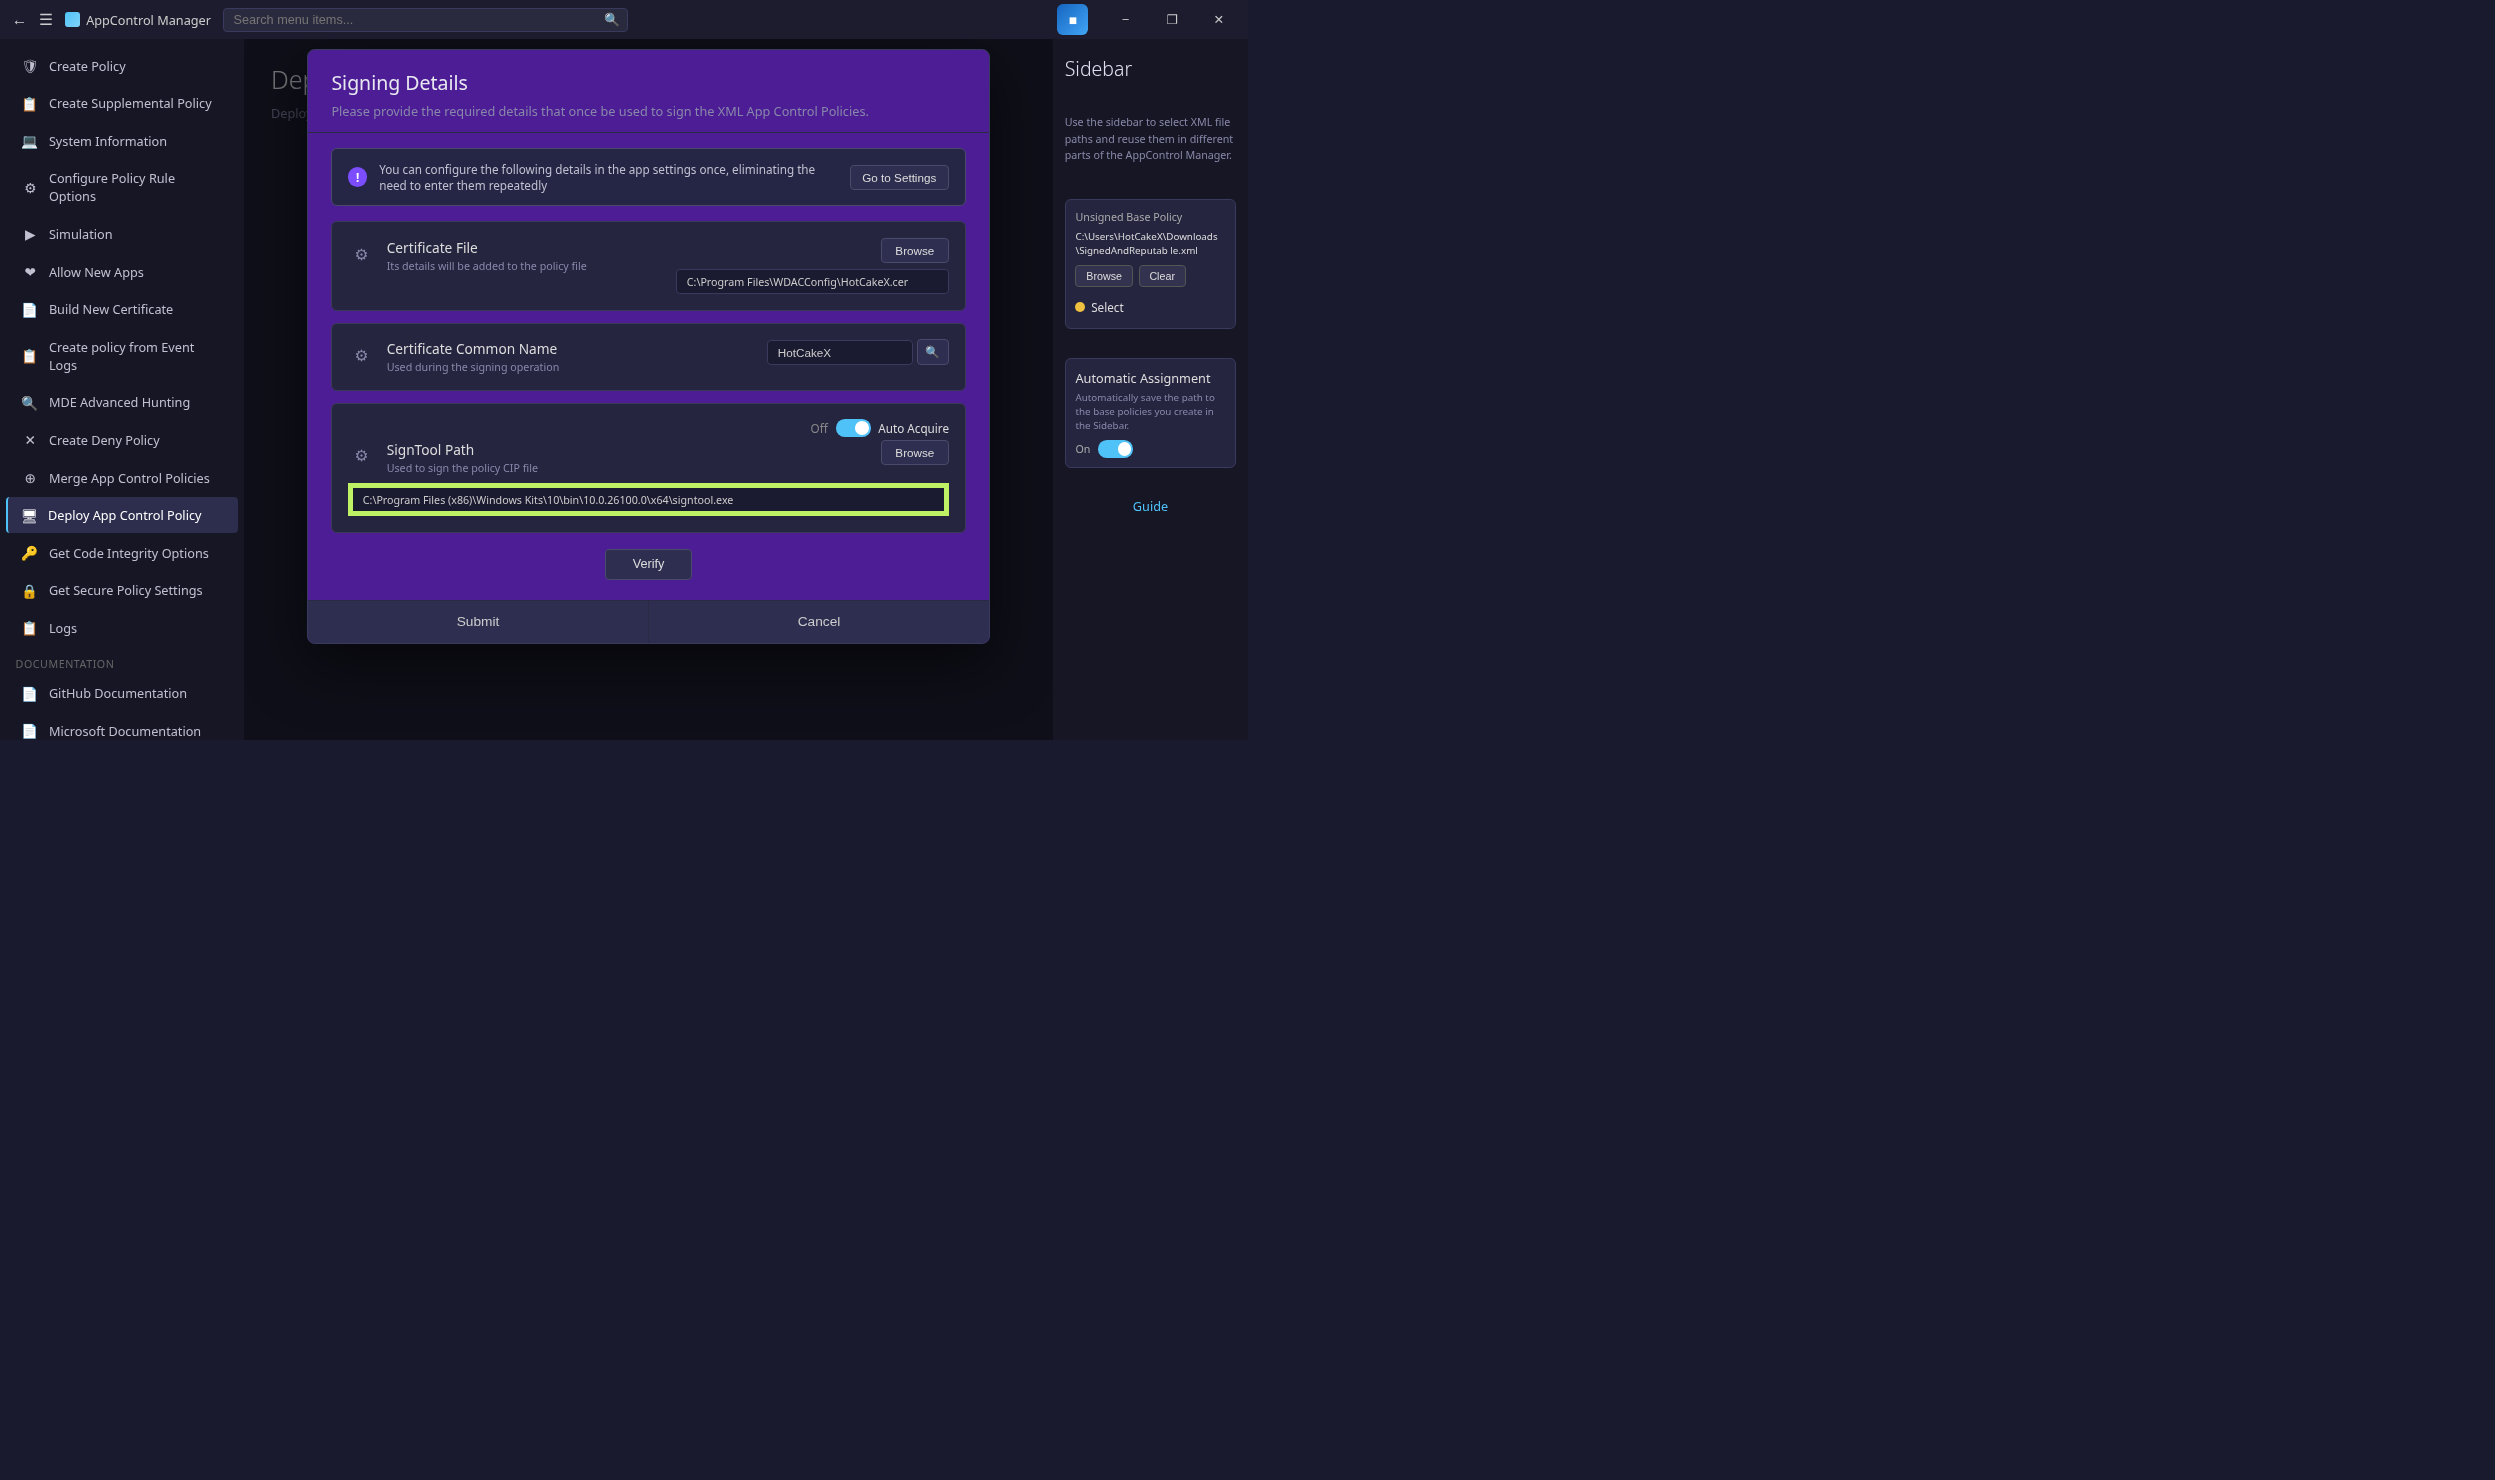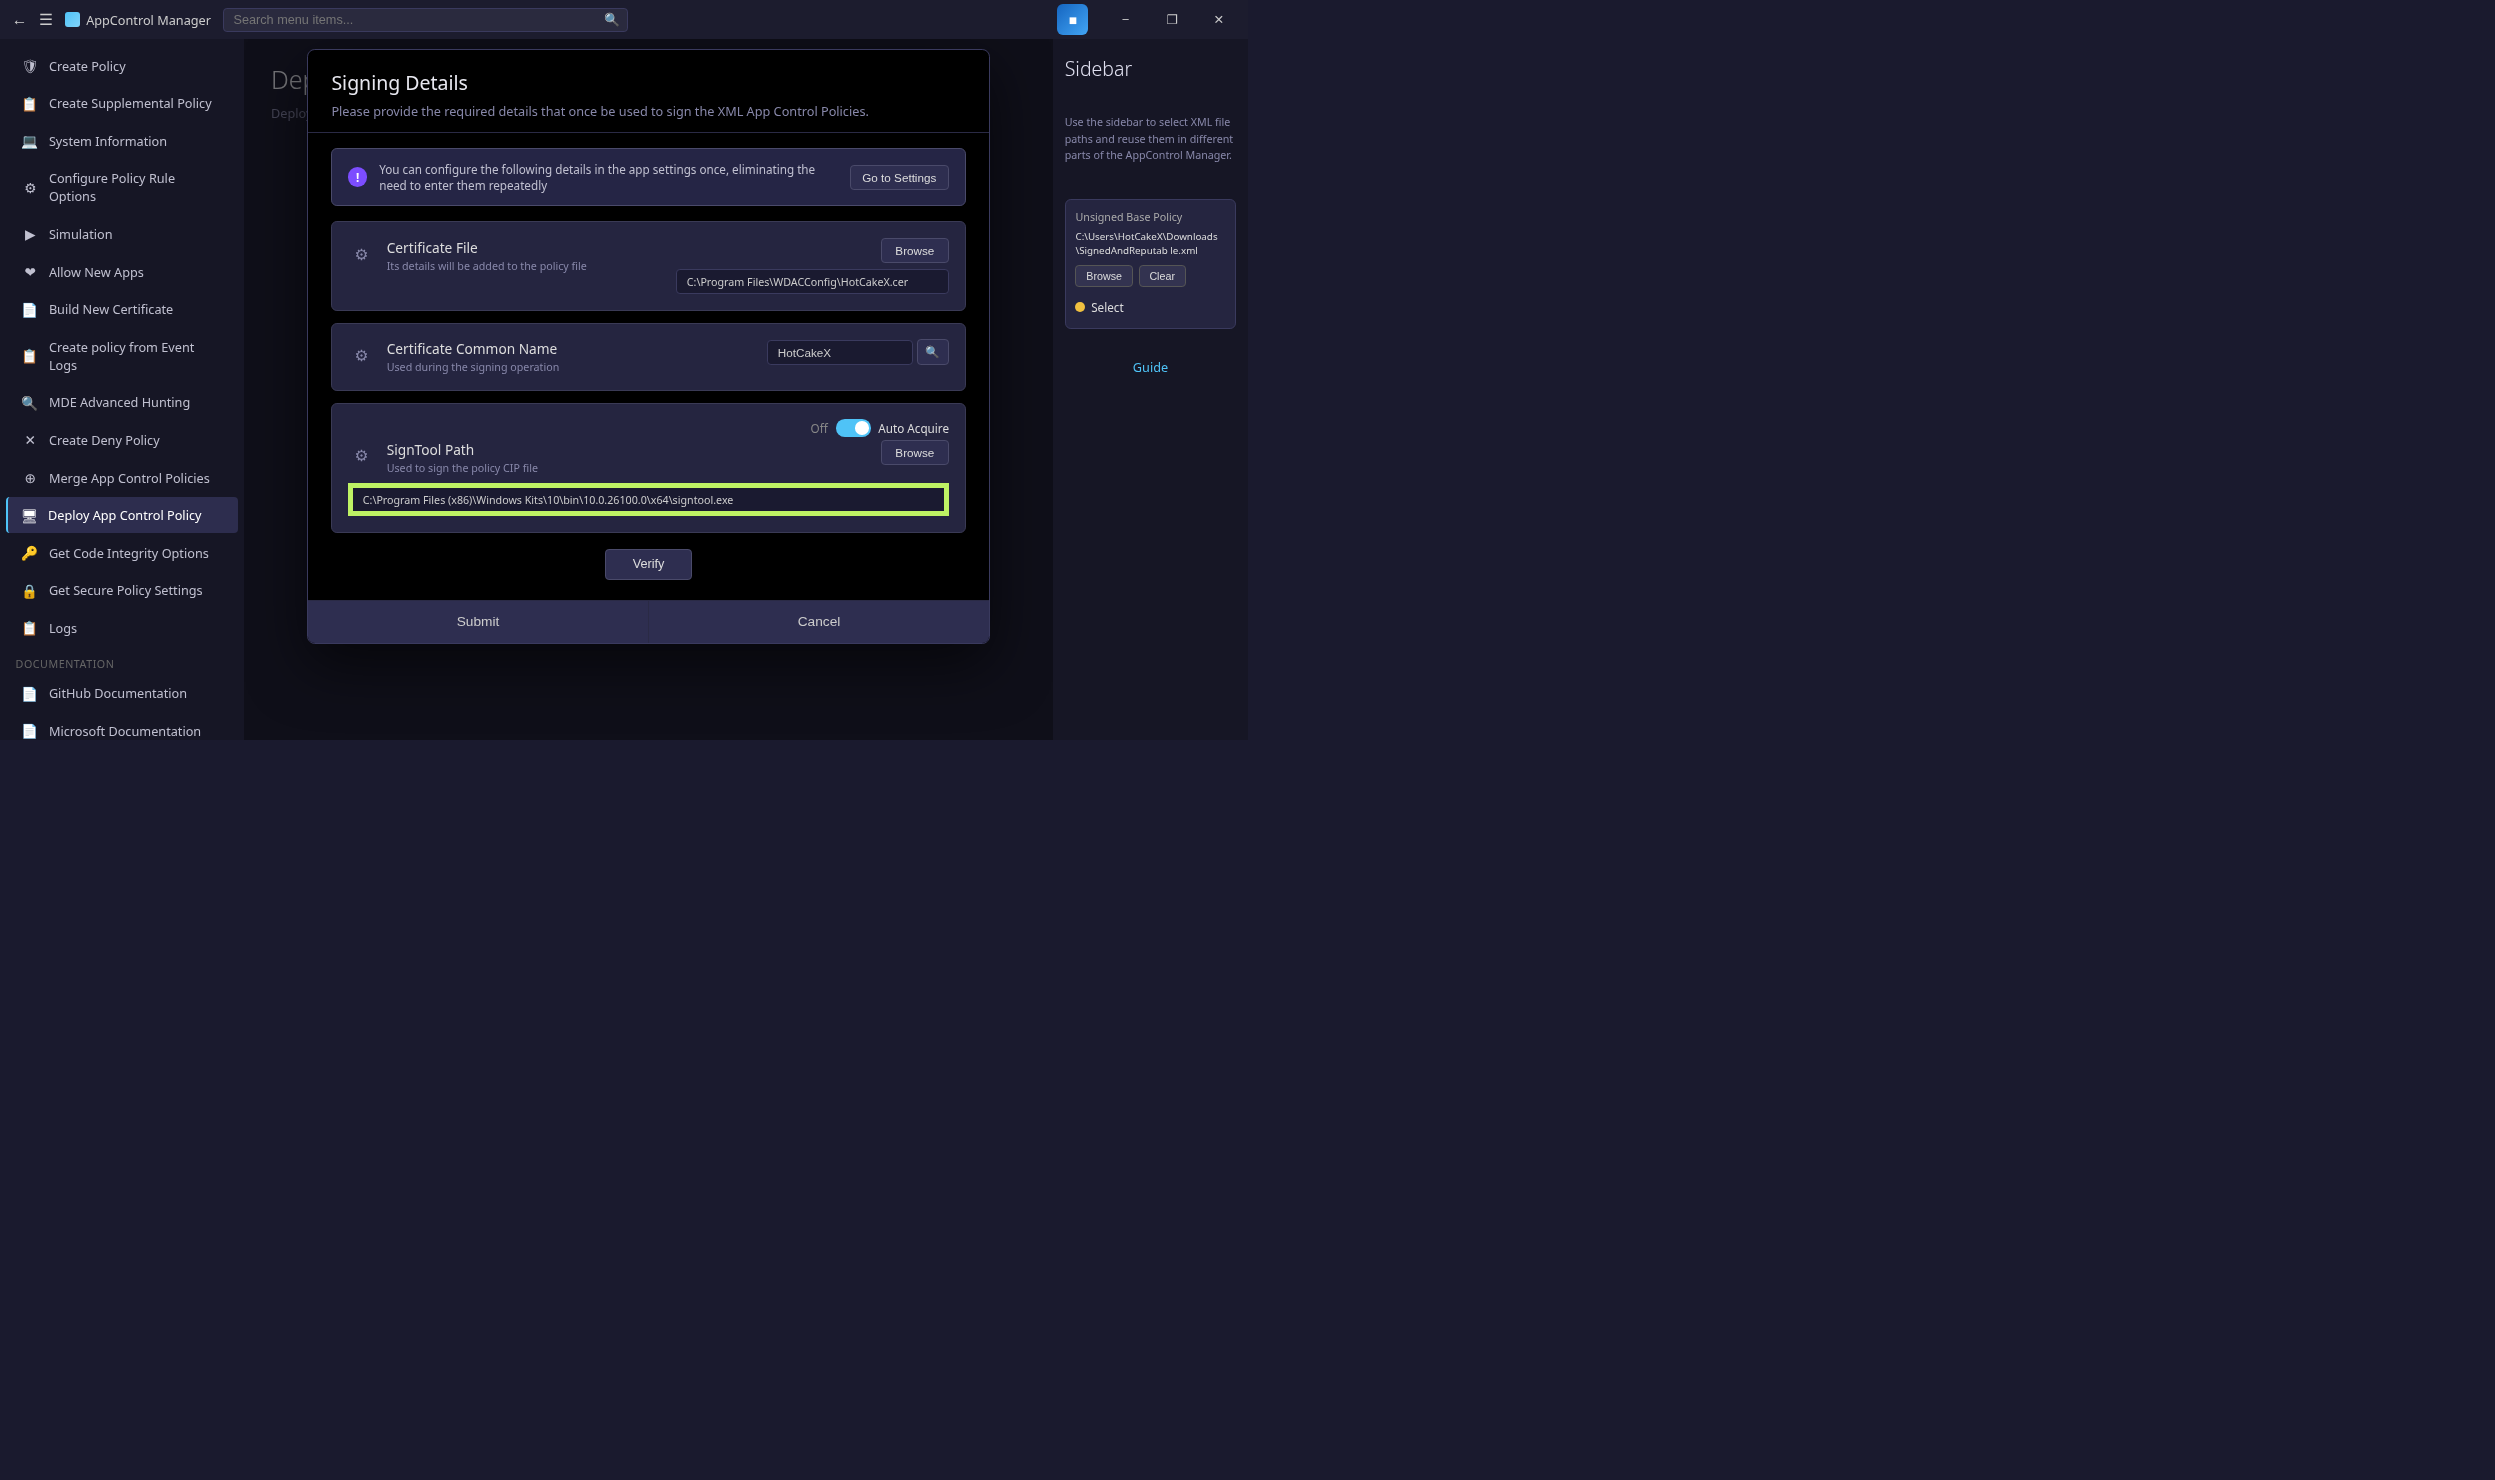--- a/index.html
+++ b/index.html
@@ -307,21 +307,21 @@
       position: absolute;
       inset: 0;
       background: rgba(0,0,0,0.5);
       display: flex;
       align-items: flex-start;
       justify-content: center;
       padding-top: 9.8px;
       z-index: 100;
     }
     .modal {
-      background: #000000;
+      background: #4c1d95;
       border: 1px solid #3a3a5e;
       border-radius: 7.8px;
       width: 683px;
       max-height: 96%;
       overflow-y: auto;
       box-shadow: 0 19.5px 59px rgba(0,0,0,0.6);
     }
     .modal-header {
       padding: 19.5px 23.4px 11.7px;
       border-bottom: 1px solid #2a2a45;
@@ -732,18 +732,26 @@
       <div class="sidebar-policy-btns">
         <button class="btn-sm">Browse</button>
         <button class="btn-sm">Clear</button>
       </div>
       <div class="select-btn">
         <div class="select-dot"></div>
         <span>Select</span>
       </div>
     </div>
 
+    <div class="auto-assign-box">
+      <div class="auto-assign-title">Automatic Assignment</div>
+      <div class="auto-assign-desc">Automatically save the path to the base policies you create in the Sidebar.</div>
+      <div class="toggle-row">
+        <span>On</span>
+        <div class="toggle"></div>
+      </div>
+    </div>
 
     <div class="guide-link">Guide</div>
   </aside>
 
 </div>
 
 
 </body></html>

